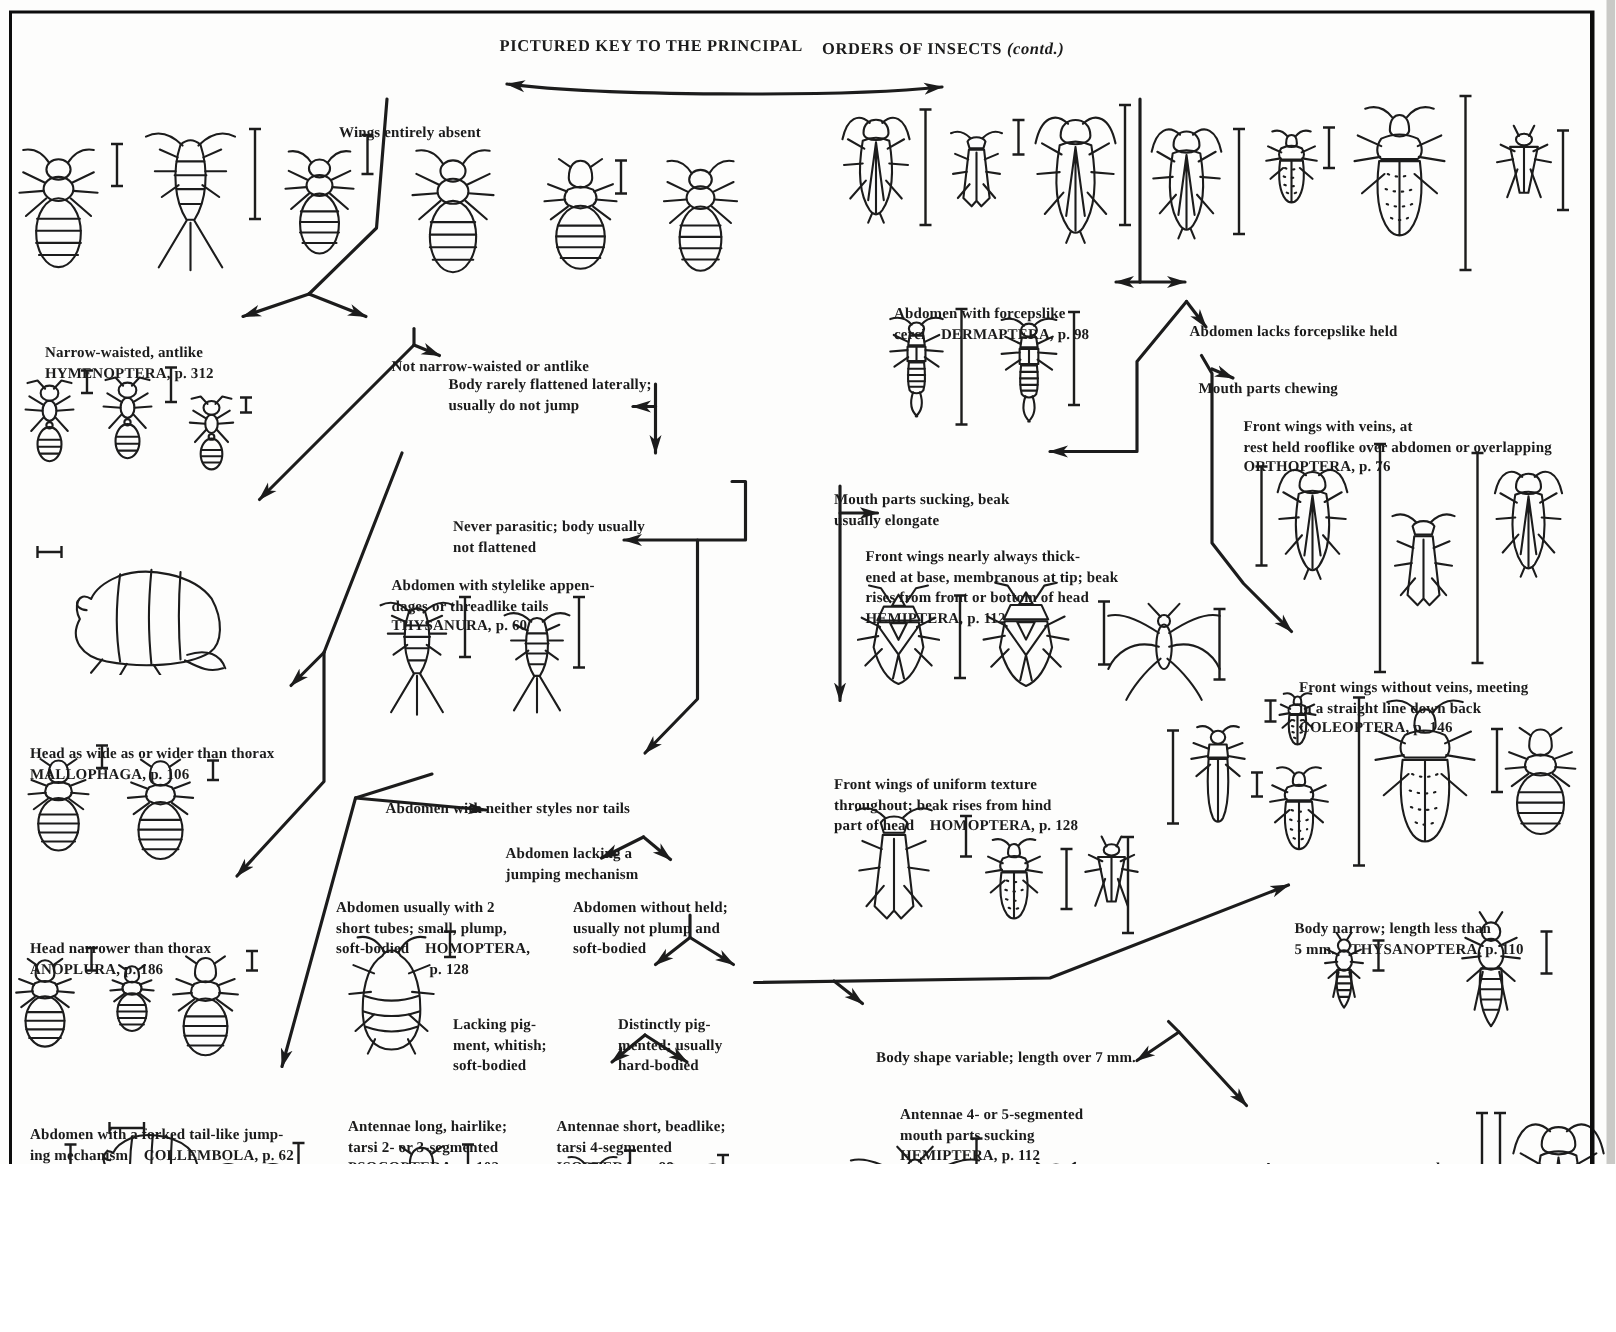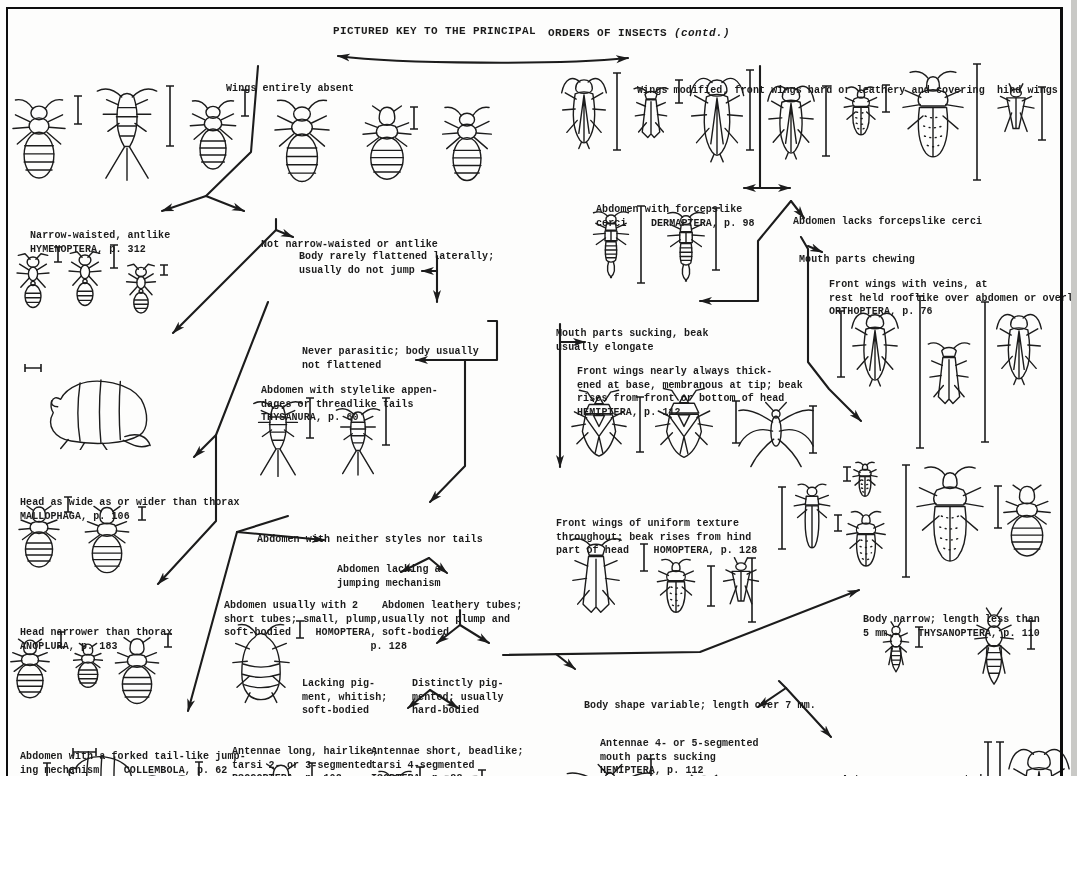--- a/index.html
+++ b/index.html
@@ -1,17 +1,17 @@
 <!DOCTYPE html>
 <html><head>
 <meta charset="utf-8">
 <style>
   html,body{margin:0;padding:0;background:#ffffff;}
   #canvas{position:relative;width:1077px;height:776px;background:#fdfdfc;overflow:hidden;
-          font-family:Liberation Mono, monospace;}
+          font-family:Liberation Serif, serif;}
   .frame{position:absolute;left:6px;top:7px;width:1057px;height:860px;
          border:2px solid #0d0d0d;border-right-width:3px;border-bottom-width:7px;box-sizing:border-box;}
   .edge-right{position:absolute;right:0;top:0;width:6px;height:100%;background:#c9c9c6;}
   .title{position:absolute;font-size:11px;font-weight:bold;letter-spacing:.4px;color:#1b1b1b;white-space:pre;}
   .lbl{position:absolute;font-size:10px;font-weight:bold;line-height:13.5px;letter-spacing:.1px;
        color:#1b1b1b;white-space:pre;margin-top:33px;}
   .ctr{text-align:left;}
   .it{font-style:italic;}
   #art{position:absolute;left:0;top:0;width:1077px;height:888px;}
   #art .flow{stroke:#1c1c1c;stroke-width:2.1;fill:none;stroke-linecap:round;stroke-linejoin:round;}
@@ -465,72 +465,74 @@
       </svg>
       <svg class="insect" style="left: 1004px; top: 728px; width: 70px; height: 128px;">
         <use href="#sym-roach" xlink:href="#sym-roach" width="100%" height="100%"></use>
       </svg>
     </div>
 
   <div class="title" style="left:333px;top:25px">PICTURED KEY TO THE PRINCIPAL</div>
   <div class="title" style="left:548px;top:27px"><span>ORDERS OF INSECTS </span><span class="it">(contd.)</span></div>
 
   <div class="lbl" style="left:226px;top:49px">Wings entirely absent</div>
-  <div class="lbl" style="left:637px;top:51px">Wings modified, front wings hard or leathery and covering  hind wings</div>
   <div class="lbl" style="left:30px;top:196px">Narrow-waisted, antlike
 HYMENOPTERA, p. 312</div>
   <div class="lbl" style="left:261px;top:205px">Not narrow-waisted or antlike</div>
   <div class="lbl" style="left:299px;top:217px">Body rarely flattened laterally;
 usually do not jump</div>
   <div class="lbl" style="left:302px;top:312px">Never parasitic; body usually
 not flattened</div>
   <div class="lbl" style="left:261px;top:351px">Abdomen with stylelike appen-
 dages or threadlike tails
 THYSANURA, p. 60</div>
   <div class="lbl" style="left:20px;top:463px">Head as wide as or wider than thorax
 MALLOPHAGA, p. 106</div>
   <div class="lbl" style="left:257px;top:500px">Abdomen with neither styles nor tails</div>
   <div class="lbl" style="left:337px;top:530px">Abdomen lacking a
 jumping mechanism</div>
   <div class="lbl" style="left:20px;top:593px">Head narrower than thorax
-ANOPLURA, p. 183</div>
+ANOPLURA, p. 186</div>
   <div class="lbl" style="left:224px;top:566px">Abdomen usually with 2
 short tubes; small, plump,
 soft-bodied    HOMOPTERA,
                         p. 128</div>
-  <div class="lbl" style="left:382px;top:566px">Abdomen leathery tubes;
+  <div class="lbl" style="left:382px;top:566px">Abdomen without held;
 usually not plump and
 soft-bodied</div>
   <div class="lbl" style="left:302px;top:644px">Lacking pig-
 ment, whitish;
 soft-bodied</div>
   <div class="lbl" style="left:412px;top:644px">Distinctly pig-
 mented; usually
 hard-bodied</div>
   <div class="lbl" style="left:20px;top:717px">Abdomen with a forked tail-like jump-
 ing mechanism    COLLEMBOLA, p. 62</div>
   <div class="lbl" style="left:232px;top:712px">Antennae long, hairlike;
 tarsi 2- or 3-segmented
 PSOCOPTERA, p. 102</div>
   <div class="lbl" style="left:371px;top:712px">Antennae short, beadlike;
 tarsi 4-segmented
 ISOPTERA, p. 88</div>
   <div class="lbl" style="left:596px;top:170px">Abdomen with forcepslike
 cerci    DERMAPTERA, p. 98</div>
-  <div class="lbl" style="left:793px;top:182px">Abdomen lacks forcepslike cerci</div>
+  <div class="lbl" style="left:793px;top:182px">Abdomen lacks forcepslike held</div>
   <div class="lbl" style="left:799px;top:220px">Mouth parts chewing</div>
   <div class="lbl" style="left:829px;top:245px">Front wings with veins, at
 rest held rooflike over abdomen or overlapping
 ORTHOPTERA, p. 76</div>
   <div class="lbl" style="left:556px;top:294px">Mouth parts sucking, beak
 usually elongate</div>
   <div class="lbl" style="left:577px;top:332px">Front wings nearly always thick-
 ened at base, membranous at tip; beak
 rises from front or bottom of head
 HEMIPTERA, p. 112</div>
+  <div class="lbl" style="left:866px;top:419px">Front wings without veins, meeting
+in a straight line down back
+COLEOPTERA, p. 146</div>
   <div class="lbl" style="left:556px;top:484px">Front wings of uniform texture
 throughout; beak rises from hind
 part of head    HOMOPTERA, p. 128</div>
   <div class="lbl" style="left:863px;top:580px">Body narrow; length less than
 5 mm.    THYSANOPTERA, p. 110</div>
   <div class="lbl" style="left:584px;top:666px">Body shape variable; length over 7 mm.</div>
   <div class="lbl ctr" style="left:600px;top:704px;width:170px">Antennae 4- or 5-segmented
 mouth parts sucking
 HEMIPTERA, p. 112</div>
   <div class="lbl" style="left:842px;top:740px">Antennae many-segmented;

